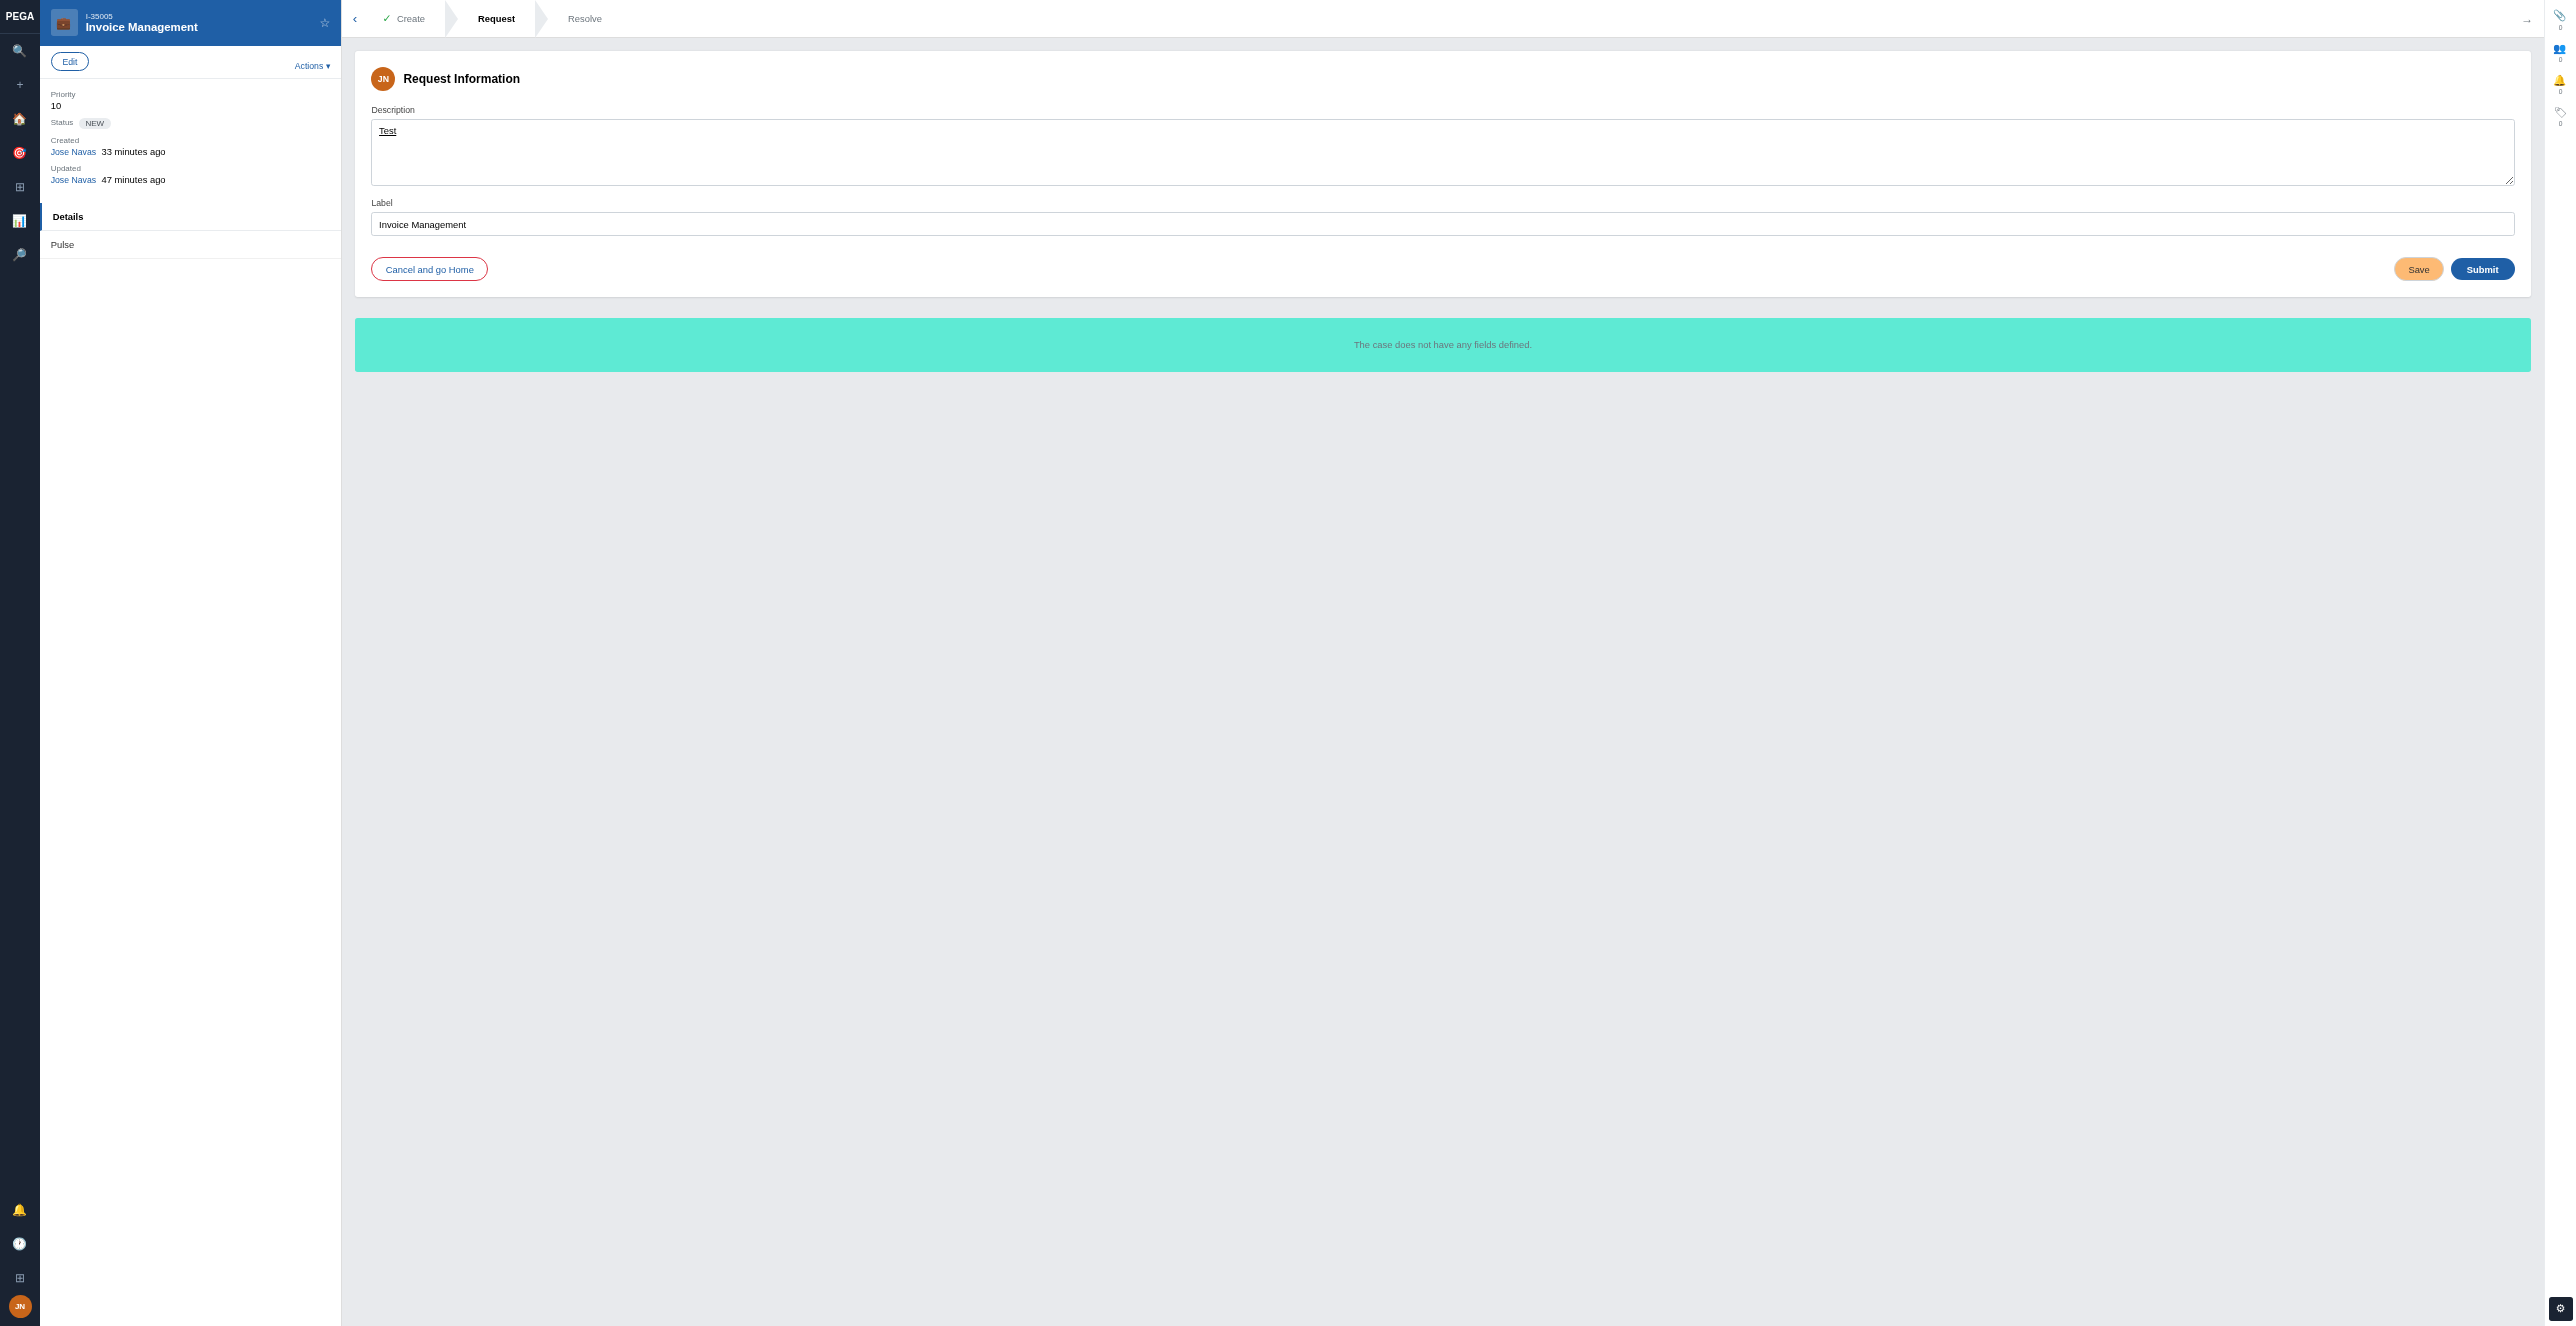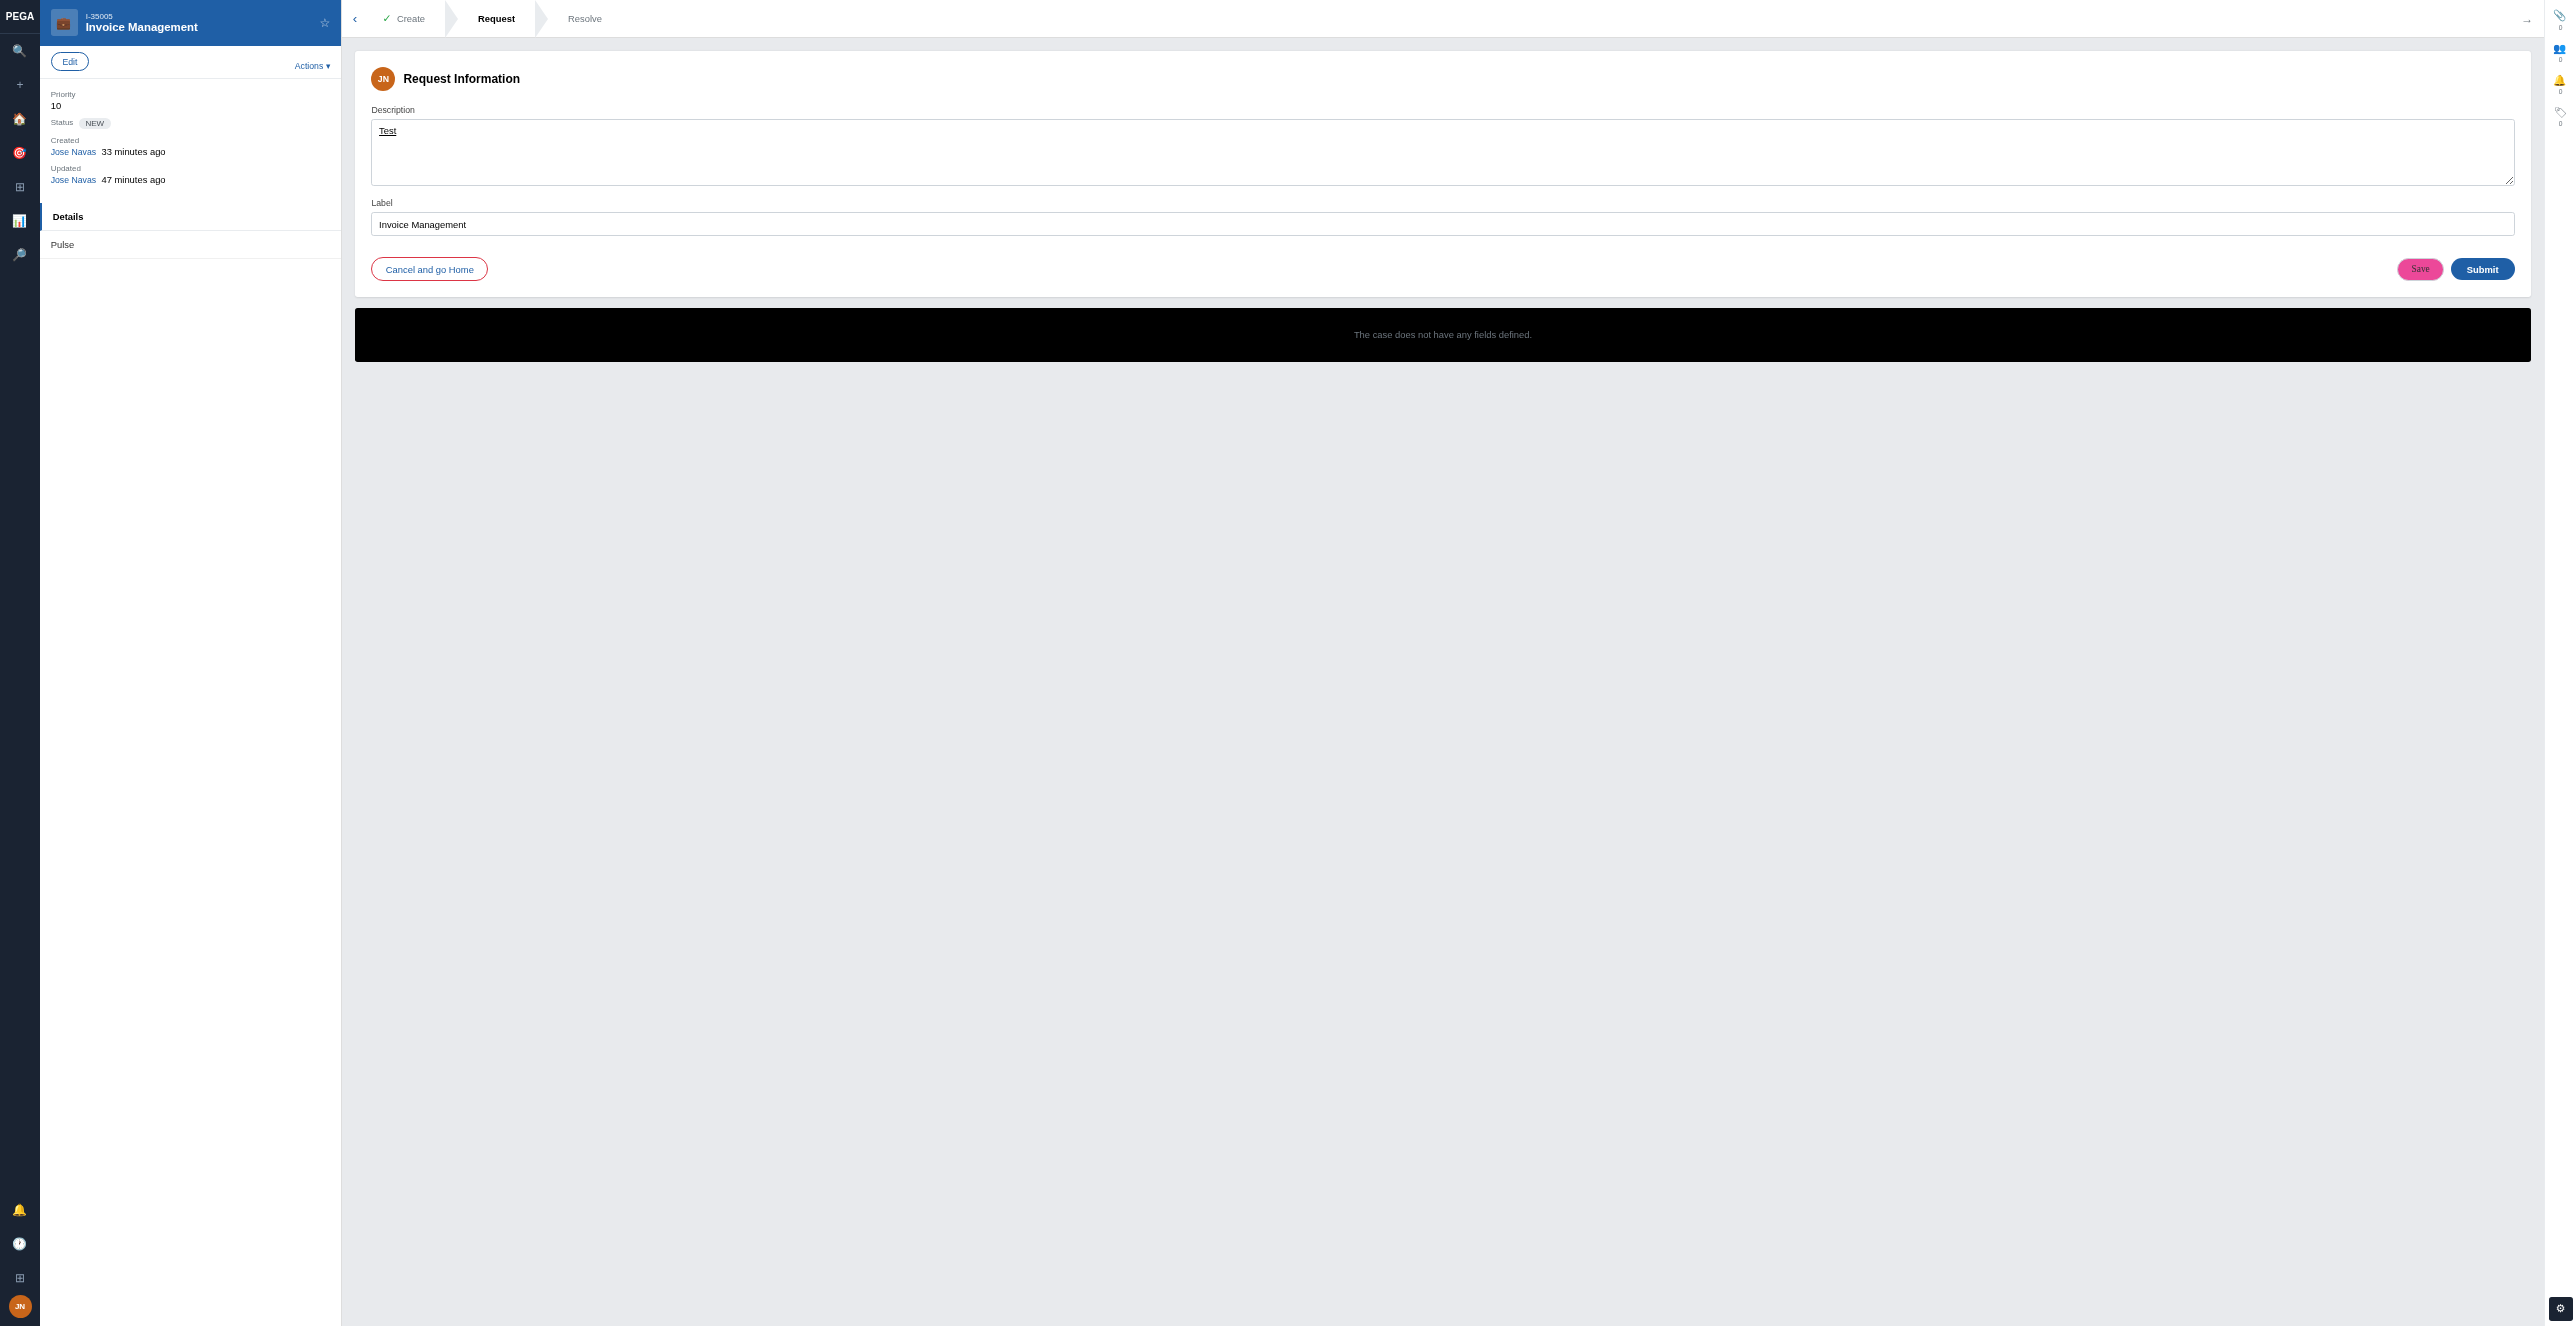--- a/index.html
+++ b/index.html
@@ -259,46 +259,46 @@
       color: #1f5fa6;
       background: white;
       padding: 5.4px 13.4px;
       border-radius: 13.4px;
       cursor: pointer;
       font-size: 9.4px;
     }
     .form-right-actions { display: flex; gap: 6.7px; align-items: center; }
     .save-btn {
       border: 0.7px solid #ced4da;
-      background: #ec4899;
+      background: #fdba74;
       color: #333;
       padding: 5.4px 13.4px;
       border-radius: 13.4px;
       cursor: pointer;
       font-size: 9.4px;
-      font-family: Liberation Serif, serif;
     }
     .submit-btn {
       background: #1f5fa6;
       color: white;
       border: none;
       padding: 5.4px 16px;
       border-radius: 13.4px;
       cursor: pointer;
       font-size: 9.4px;
       font-weight: 600;
     }
 
     .empty-card {
-      background: #000000;
+      background: #5eead4;
       border-radius: 2.7px;
       padding: 21.5px;
       text-align: center;
       color: #6c757d;
       font-size: 9.4px;
+      margin-top: 10px;
     }
 
     
     .right-sidebar {
       width: 32px;
       background: white;
       border-left: 0.7px solid #e9ecef;
       display: flex;
       flex-direction: column;
       align-items: center;

